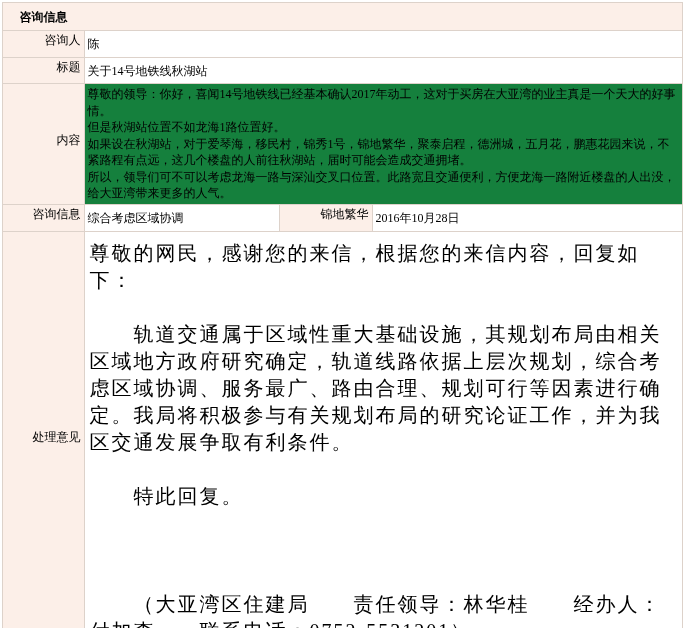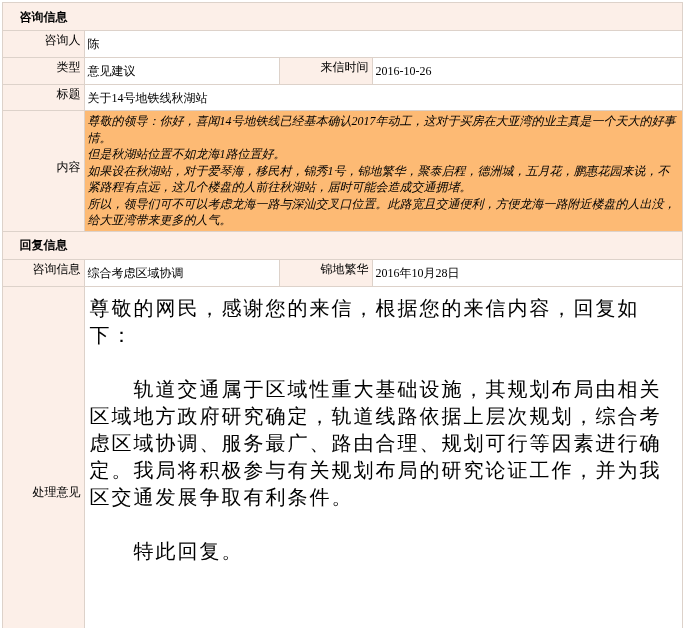--- a/index.html
+++ b/index.html
@@ -48,26 +48,25 @@
     background: #ffffff;
     text-align: left;
     vertical-align: middle;
     padding: 0 3px 0 3px;
   }
   tr.row-simple   { height: 27px; }
   tr.row-title    { height: 26px; margin-top: 8px; }
   tr.row-header   { height: 28px; }
   tr.row-reply    { height: 336px; }
   td.content-cell {
-    background: #fdba74;
+    background: #15803d;
     vertical-align: middle;
     padding: 2px 4px 2px 3px;
     line-height: 16.5px;
     white-space: pre-line;
-    font-style: italic;
   }
   td.reply-cell {
     background: #ffffff;
     vertical-align: top;
     padding: 8px 8px 6px 5px;
     font-size: 20px;
     letter-spacing: 2px;
     line-height: 27px;
     white-space: pre-wrap;
     font-family: "Liberation Serif", serif;
@@ -87,43 +86,34 @@
   <tbody>
       <tr class="row-header">
     <td class="section-header" colspan="4">咨询信息</td>
   </tr>
 
   <tr class="row-simple">
     <td class="label-cell">咨询人</td>
     <td class="value-cell" colspan="3">陈</td>
   </tr>
 
-  <tr class="row-simple">
-    <td class="label-cell">类型</td>
-    <td class="value-cell">意见建议</td>
-    <td class="label-cell">来信时间</td>
-    <td class="value-cell">2016-10-26</td>
-  </tr>
 
   <tr class="row-title">
     <td class="label-cell">标题</td>
     <td class="value-cell" colspan="3">关于14号地铁线秋湖站</td>
   </tr>
 
   <tr>
     <td class="label-cell">内容</td>
     <td class="content-cell" colspan="3">尊敬的领导：你好，喜闻14号地铁线已经基本确认2017年动工，这对于买房在大亚湾的业主真是一个天大的好事情。
 但是秋湖站位置不如龙海1路位置好。
 如果设在秋湖站，对于爱琴海，移民村，锦秀1号，锦地繁华，聚泰启程，德洲城，五月花，鹏惠花园来说，不紧路程有点远，这几个楼盘的人前往秋湖站，届时可能会造成交通拥堵。
 所以，领导们可不可以考虑龙海一路与深汕交叉口位置。此路宽且交通便利，方便龙海一路附近楼盘的人出没，给大亚湾带来更多的人气。</td>
   </tr>
 
-  <tr class="row-header">
-    <td class="section-header" colspan="4">回复信息</td>
-  </tr>
 
   <tr class="row-simple">
     <td class="label-cell">咨询信息</td>
     <td class="value-cell">综合考虑区域协调</td>
     <td class="label-cell">锦地繁华</td>
     <td class="value-cell">2016年10月28日</td>
   </tr>
 
   <tr class="row-reply">
     <td class="label-cell">处理意见</td>

